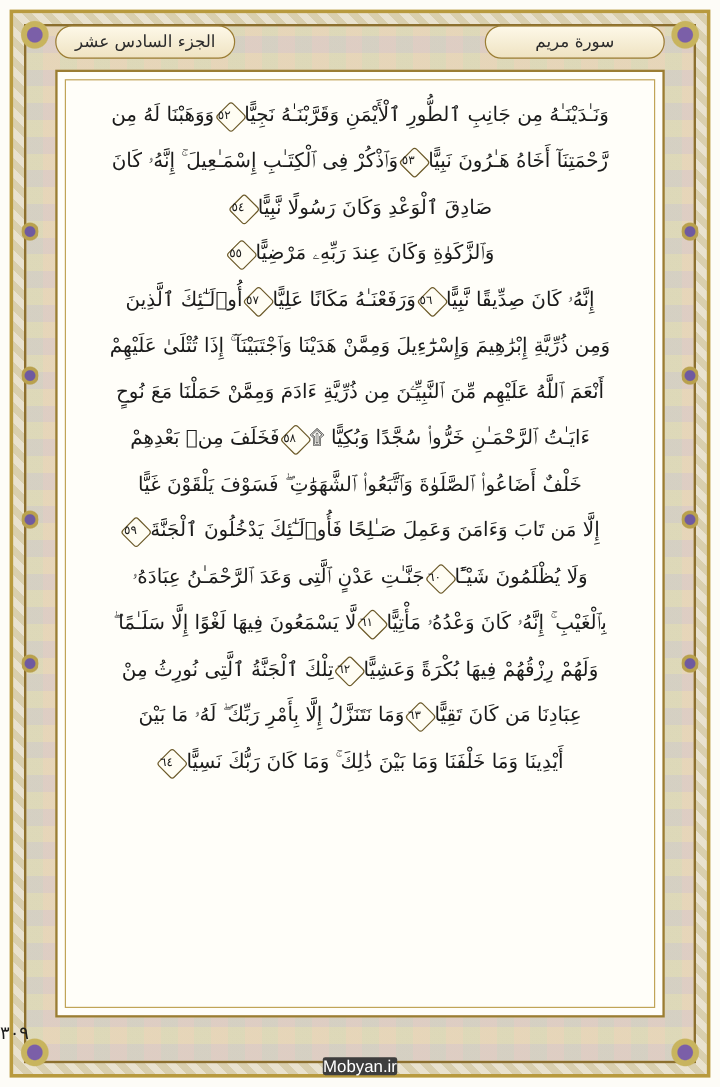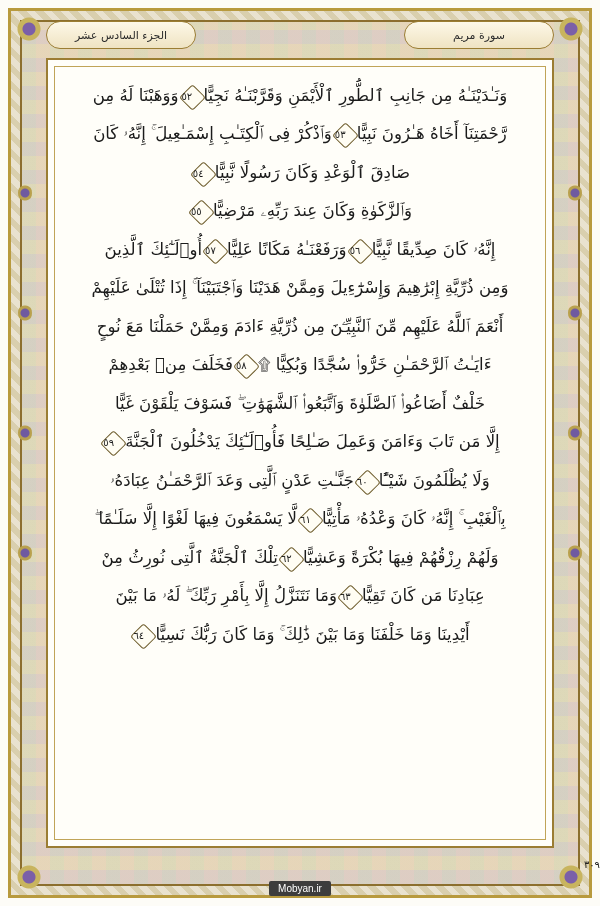--- a/index.html
+++ b/index.html
@@ -105,21 +105,21 @@
   .cartouche {
     min-width: 150px;
     height: 28px;
     border: 1.5px solid #9b7d33;
     border-radius: 14px;
     background: linear-gradient(180deg, #fdf8e8, #efe3c2);
     display: flex;
     align-items: center;
     justify-content: center;
     font-family: "DejaVu Sans", sans-serif;
-    font-size: 11px;
+    font-size: 14px;
     color: #2b2b2b;
     padding: 12px 14px;
     box-sizing: border-box;
     white-space: nowrap;
   }
 
   
   .line {
     direction: rtl;
     text-align: center;
@@ -192,36 +192,36 @@
     direction: rtl;
     box-sizing: border-box;
   }
 
   
   .page-number {
     position: absolute;
     left: 0;
     right: 0;
     bottom: 36px;
-    text-align: right;
-    font-family: "DejaVu Sans", sans-serif;
-    font-size: 10px;
+    text-align: left;
+    font-family: "DejaVu Sans", sans-serif;
+    font-size: 15px;
     color: #1b1b1b;
     letter-spacing: 1px;
   }
   .brand {
     position: absolute;
     left: 50%;
     transform: translateX(-50%);
     bottom: 10px;
     width: 62px;
     height: 15px;
     background: #3d3d3d;
     color: #fff;
-    font-size: 10px;
+    font-size: 14px;
     font-family: "Liberation Sans", sans-serif;
     text-align: center;
     line-height: 15px;
     border-radius: 2px;
     margin-top: 16px;
   }
 </style>
 </head>
 <body>
 

